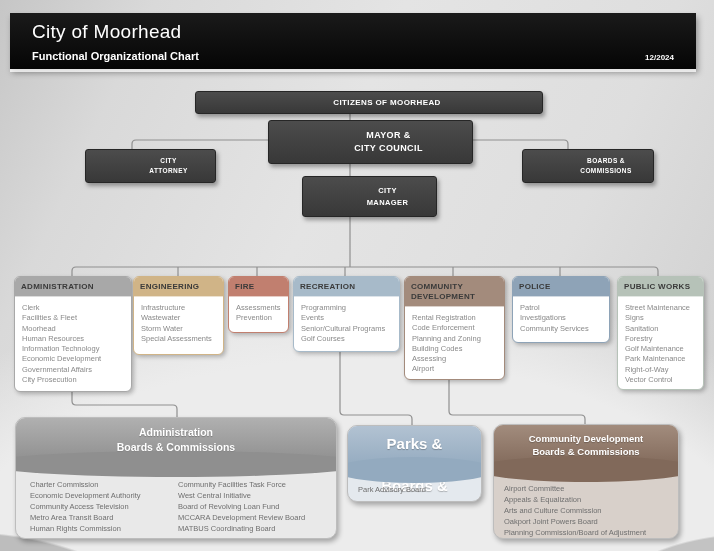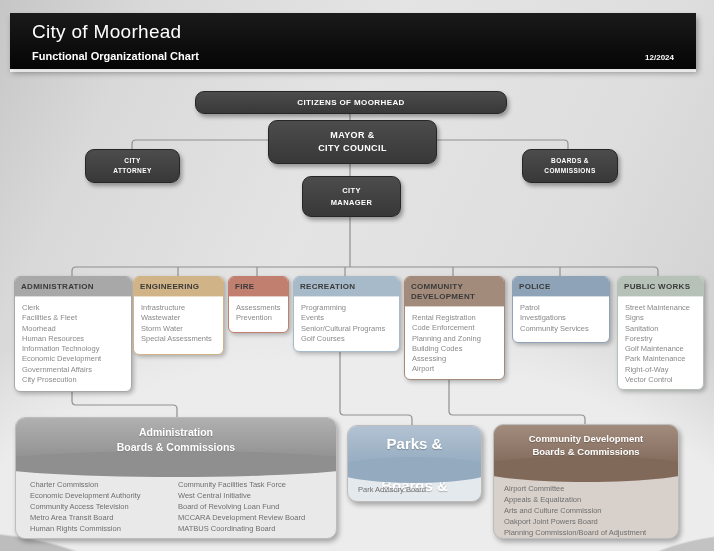--- a/index.html
+++ b/index.html
@@ -16,24 +16,24 @@
   .titlebar{position:absolute;left:10px;top:13px;width:686px;height:56px;
     background:linear-gradient(180deg,#1a1a1a,#050505);color:#fff;
     box-shadow:0 3px 0 rgba(255,255,255,.75), 2px 4px 6px rgba(0,0,0,.35);text-align:right;}
   .titlebar .t1{position:absolute;left:22px;top:8px;font-size:19px;letter-spacing:.3px;
     font-family:"Liberation Sans",sans-serif;}
   .titlebar .t2{position:absolute;left:22px;bottom:7px;font-size:11px;font-weight:bold;}
   .titlebar .t3{position:absolute;right:22px;bottom:7px;font-size:8px;font-weight:bold;}
 
   
   .node{position:absolute;background:linear-gradient(180deg,#4c4c4c,#383838);
-    border:1px solid #262626;border-radius:9px;color:#fff;display:flex;
+    border:1px solid #262626;border-radius:3px;color:#fff;display:flex;
     align-items:center;justify-content:center;text-align:center;
     font-weight:bold;white-space:pre-line;letter-spacing:.4px;
-    box-shadow:2px 3px 4px rgba(0,0,0,.35);}
+    box-shadow:2px 3px 4px rgba(0,0,0,.35);padding-left:36px;}
   .n-citizens{left:195px;top:91px;width:310px;height:21px;font-size:8px;}
   .n-mayor{left:268px;top:120px;width:167px;height:42px;font-size:9px;line-height:1.45;}
   .n-attorney{left:85px;top:149px;width:93px;height:32px;font-size:6.5px;line-height:1.5;}
   .n-boards{left:522px;top:149px;width:94px;height:32px;font-size:6.5px;line-height:1.5;}
   .n-manager{left:302px;top:176px;width:97px;height:39px;font-size:7.5px;line-height:1.5;}
 
   
   svg.wires{position:absolute;inset:0;width:714px;height:551px;z-index:0;}
   svg.wires path{fill:none;stroke:#8f8f8f;stroke-width:1.2;}
 

